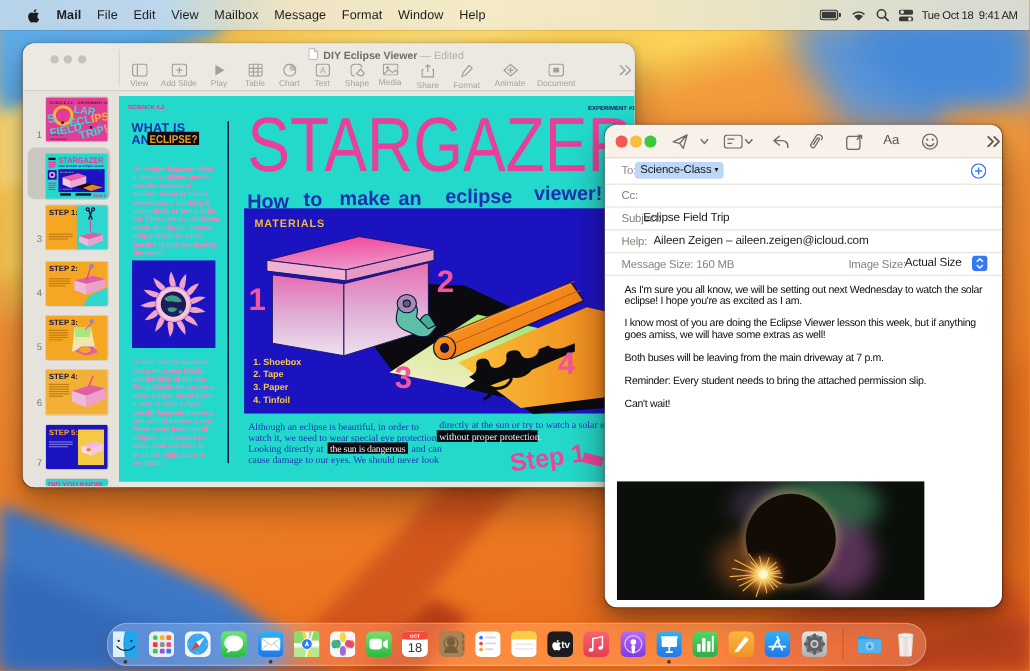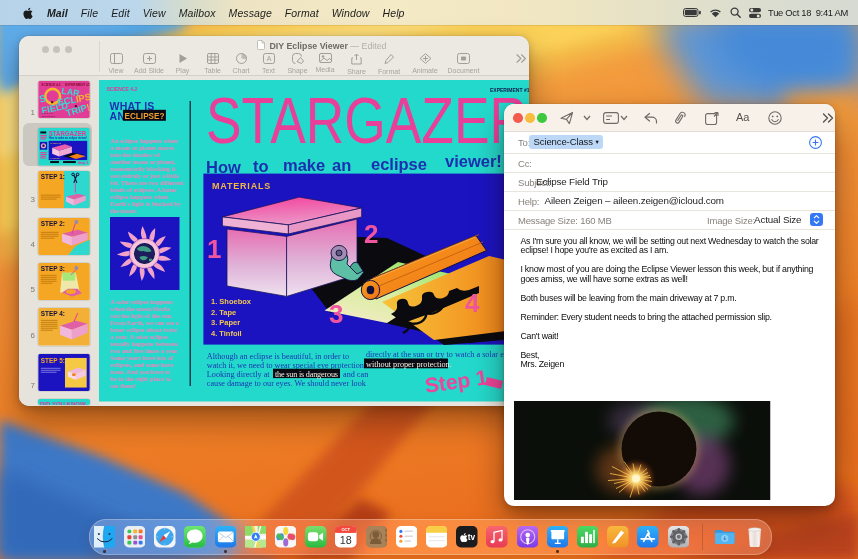--- a/index.html
+++ b/index.html
@@ -90,21 +90,21 @@
         <circle cx="9.2" cy="7.9" r="1.5" fill="#e8e2d4"></circle>
       </svg>
     <span class="clock">Tue Oct 18&nbsp;&nbsp;9:41 AM</span>
   </div>
 </div>
 <style>
   #menubar { left:0; top:0; width:858px; height:25px;
     background:linear-gradient(90deg,#b7d3e9 0,#bcd7eb 16%,#d6dccb 22%,#eee4c4 28%,#f4eac6 46%,#f2e7c2 60%,#e9e3c4 72%,#dfdfcc 82%,#d9dcd0 92%,#d7dad2 100%);
     display:flex; align-items:center; font-size:10.5px; color:#1c1c1c; box-shadow:0 0.5px 0 rgba(80,60,30,0.22); }
   .applelogo { margin-left:22px; margin-right:4px; }
-  .mi { margin-left:13px; letter-spacing:0.1px;font-style:italic; }
+  .mi { margin-left:13px; letter-spacing:0.1px; }
   .mi.b { font-weight:700; margin-left:10px; }
   .mright { position:absolute; right:10px; top:0; height:25px; display:flex; align-items:center; }
   .clock { font-size:9.4px; letter-spacing:-0.3px; }
 </style>
 
 <div class="abs" id="kwin">
   <div id="ktitlebar">
     <div class="tl"></div>
       <div class="tl"></div>
       <div class="tl"></div>
@@ -620,21 +620,20 @@
         </svg>
     </div>
     <div class="msep" style="top:125px"></div>
   </div>
   <div id="mbody">
     <p>As I'm sure you all know, we will be setting out next Wednesday to watch the solar<br>eclipse! I hope you're as excited as I am.</p>
     <p>I know most of you are doing the Eclipse Viewer lesson this week, but if anything<br>goes amiss, we will have some extras as well!</p>
     <p>Both buses will be leaving from the main driveway at 7 p.m.</p>
     <p>Reminder: Every student needs to bring the attached permission slip.</p>
     <p>Can't wait!</p>
-    <p>Best,<br>Mrs. Zeigen</p>
   </div>
   <div id="mphoto">
     <svg width="256.5" height="99" viewBox="0 0 256.5 99">
       <defs>
         <radialGradient id="burst" cx="0.5" cy="0.5" r="0.5">
           <stop offset="0" stop-color="#fff8d8"></stop>
           <stop offset="0.2" stop-color="#ffd95e" stop-opacity="0.95"></stop>
           <stop offset="0.45" stop-color="#e8862a" stop-opacity="0.65"></stop>
           <stop offset="0.75" stop-color="#a34c18" stop-opacity="0.25"></stop>
           <stop offset="1" stop-color="#000" stop-opacity="0"></stop>

